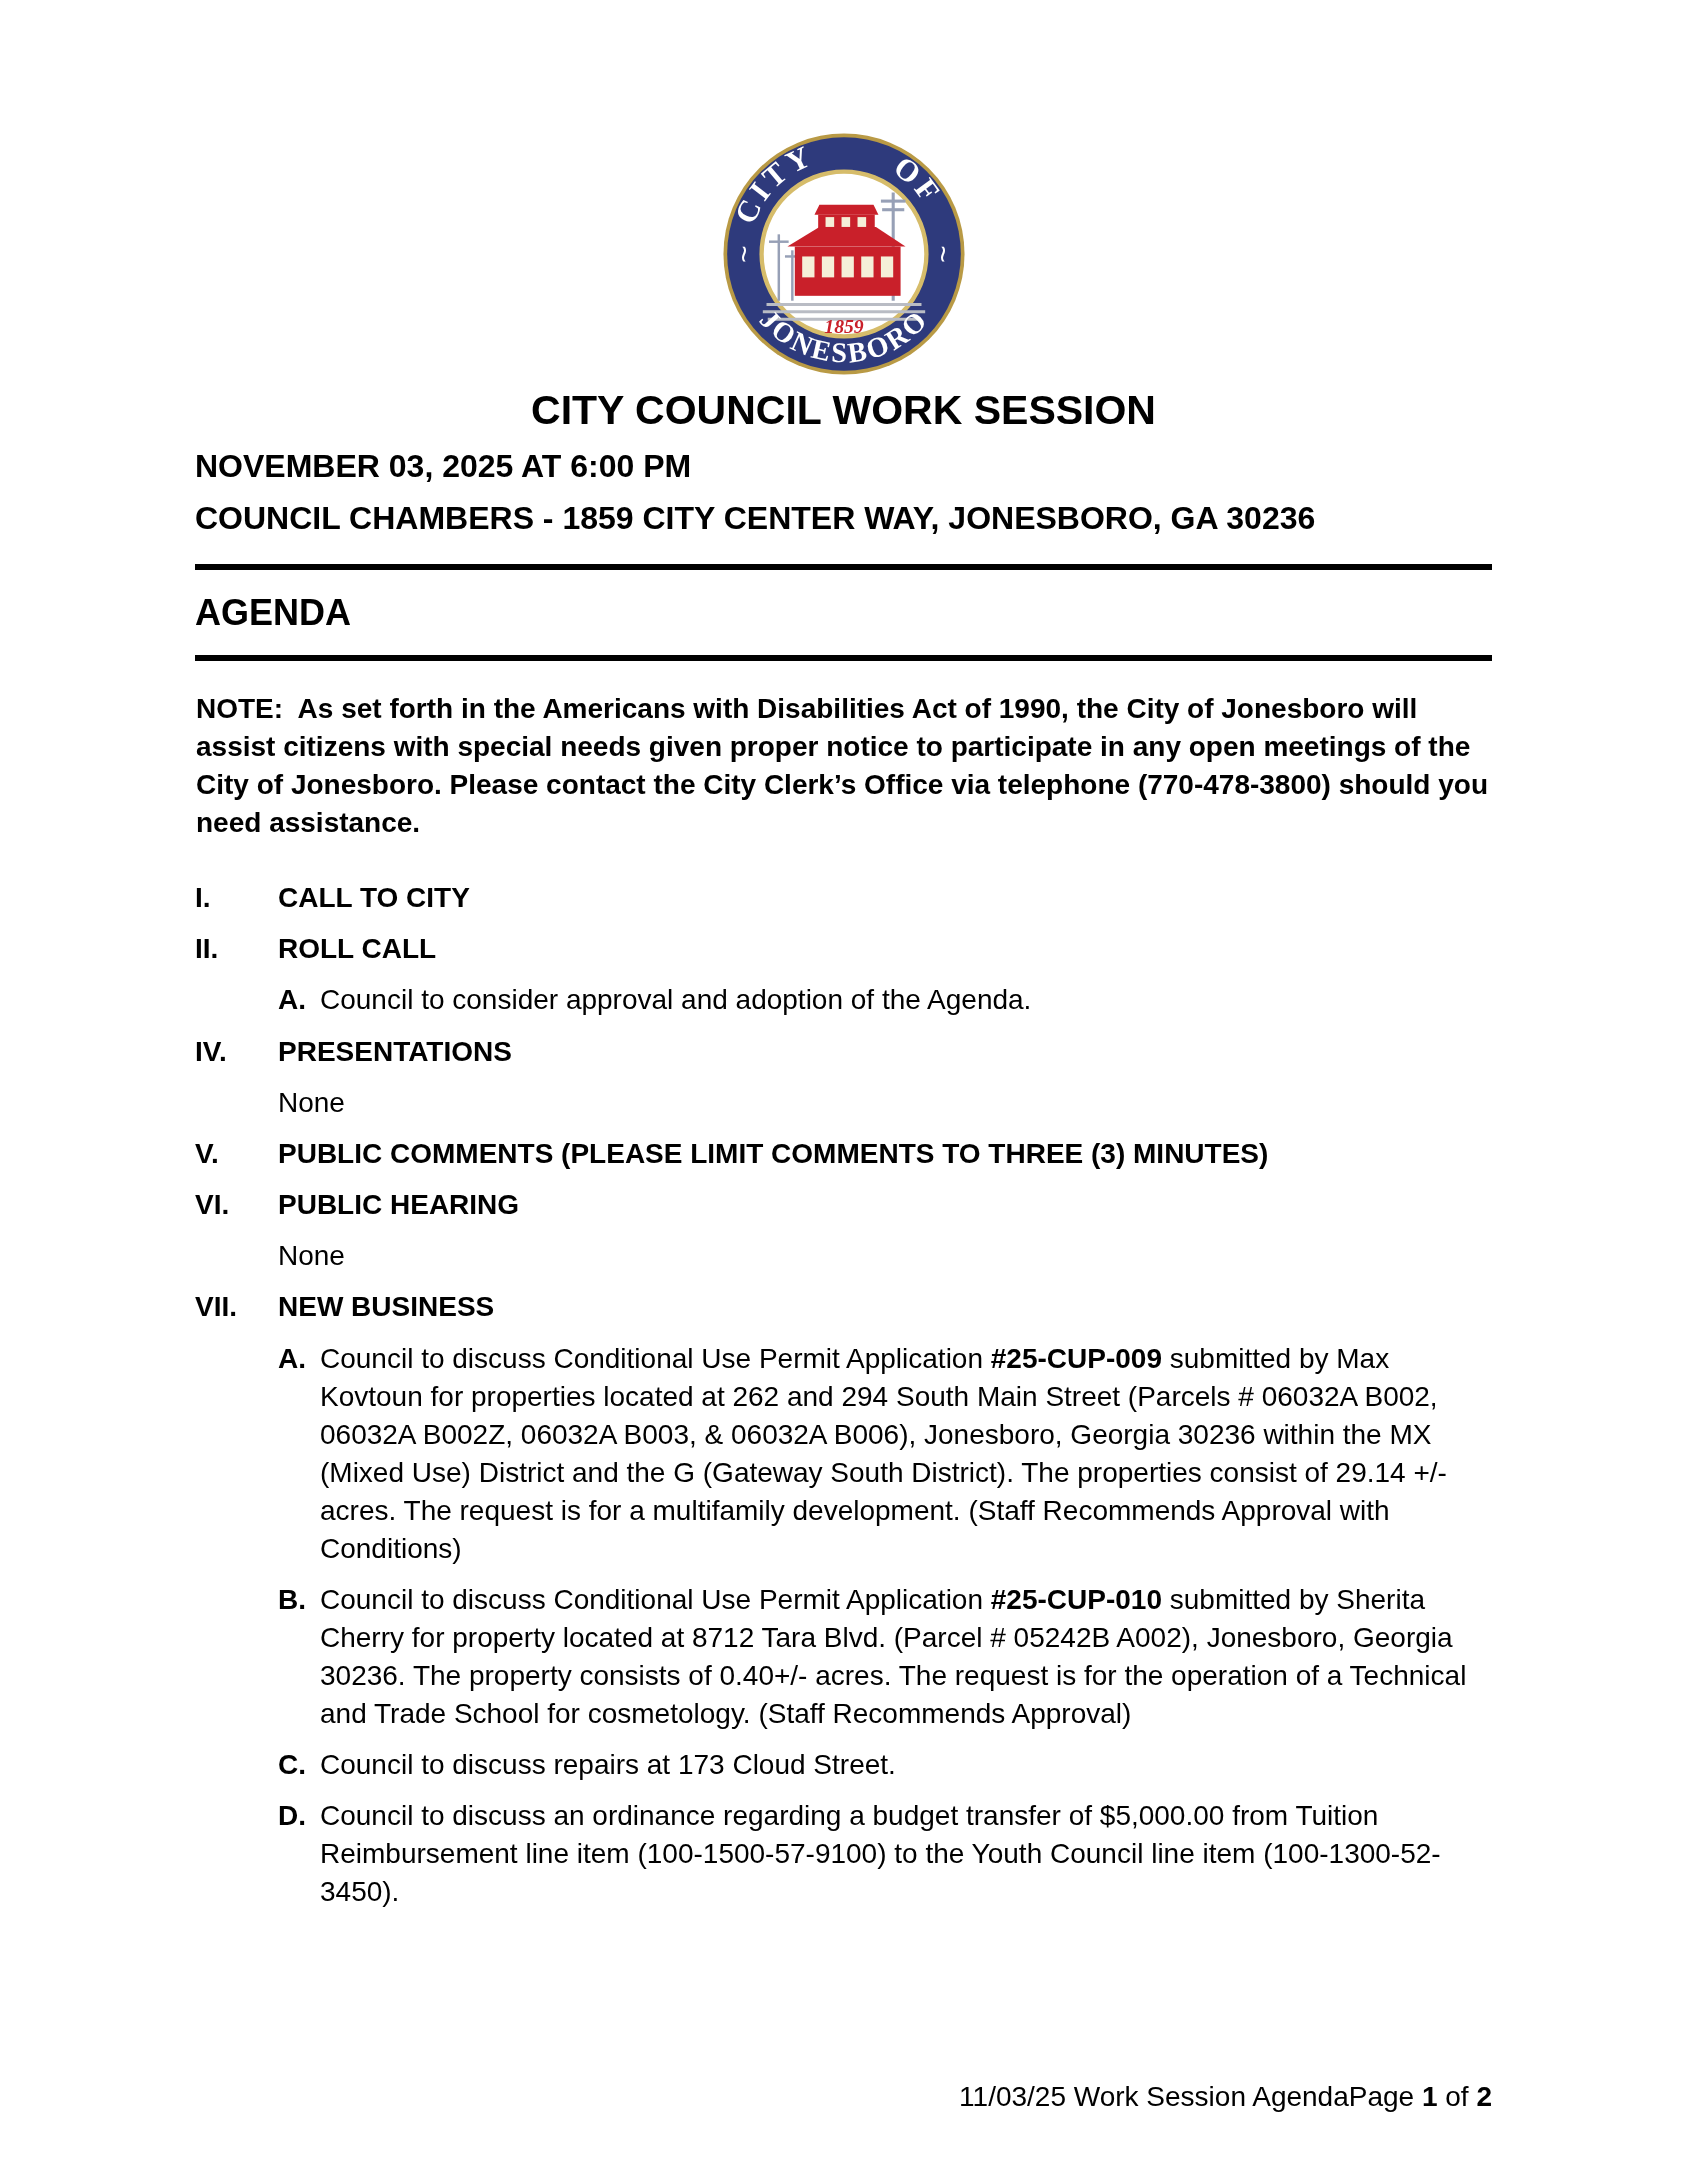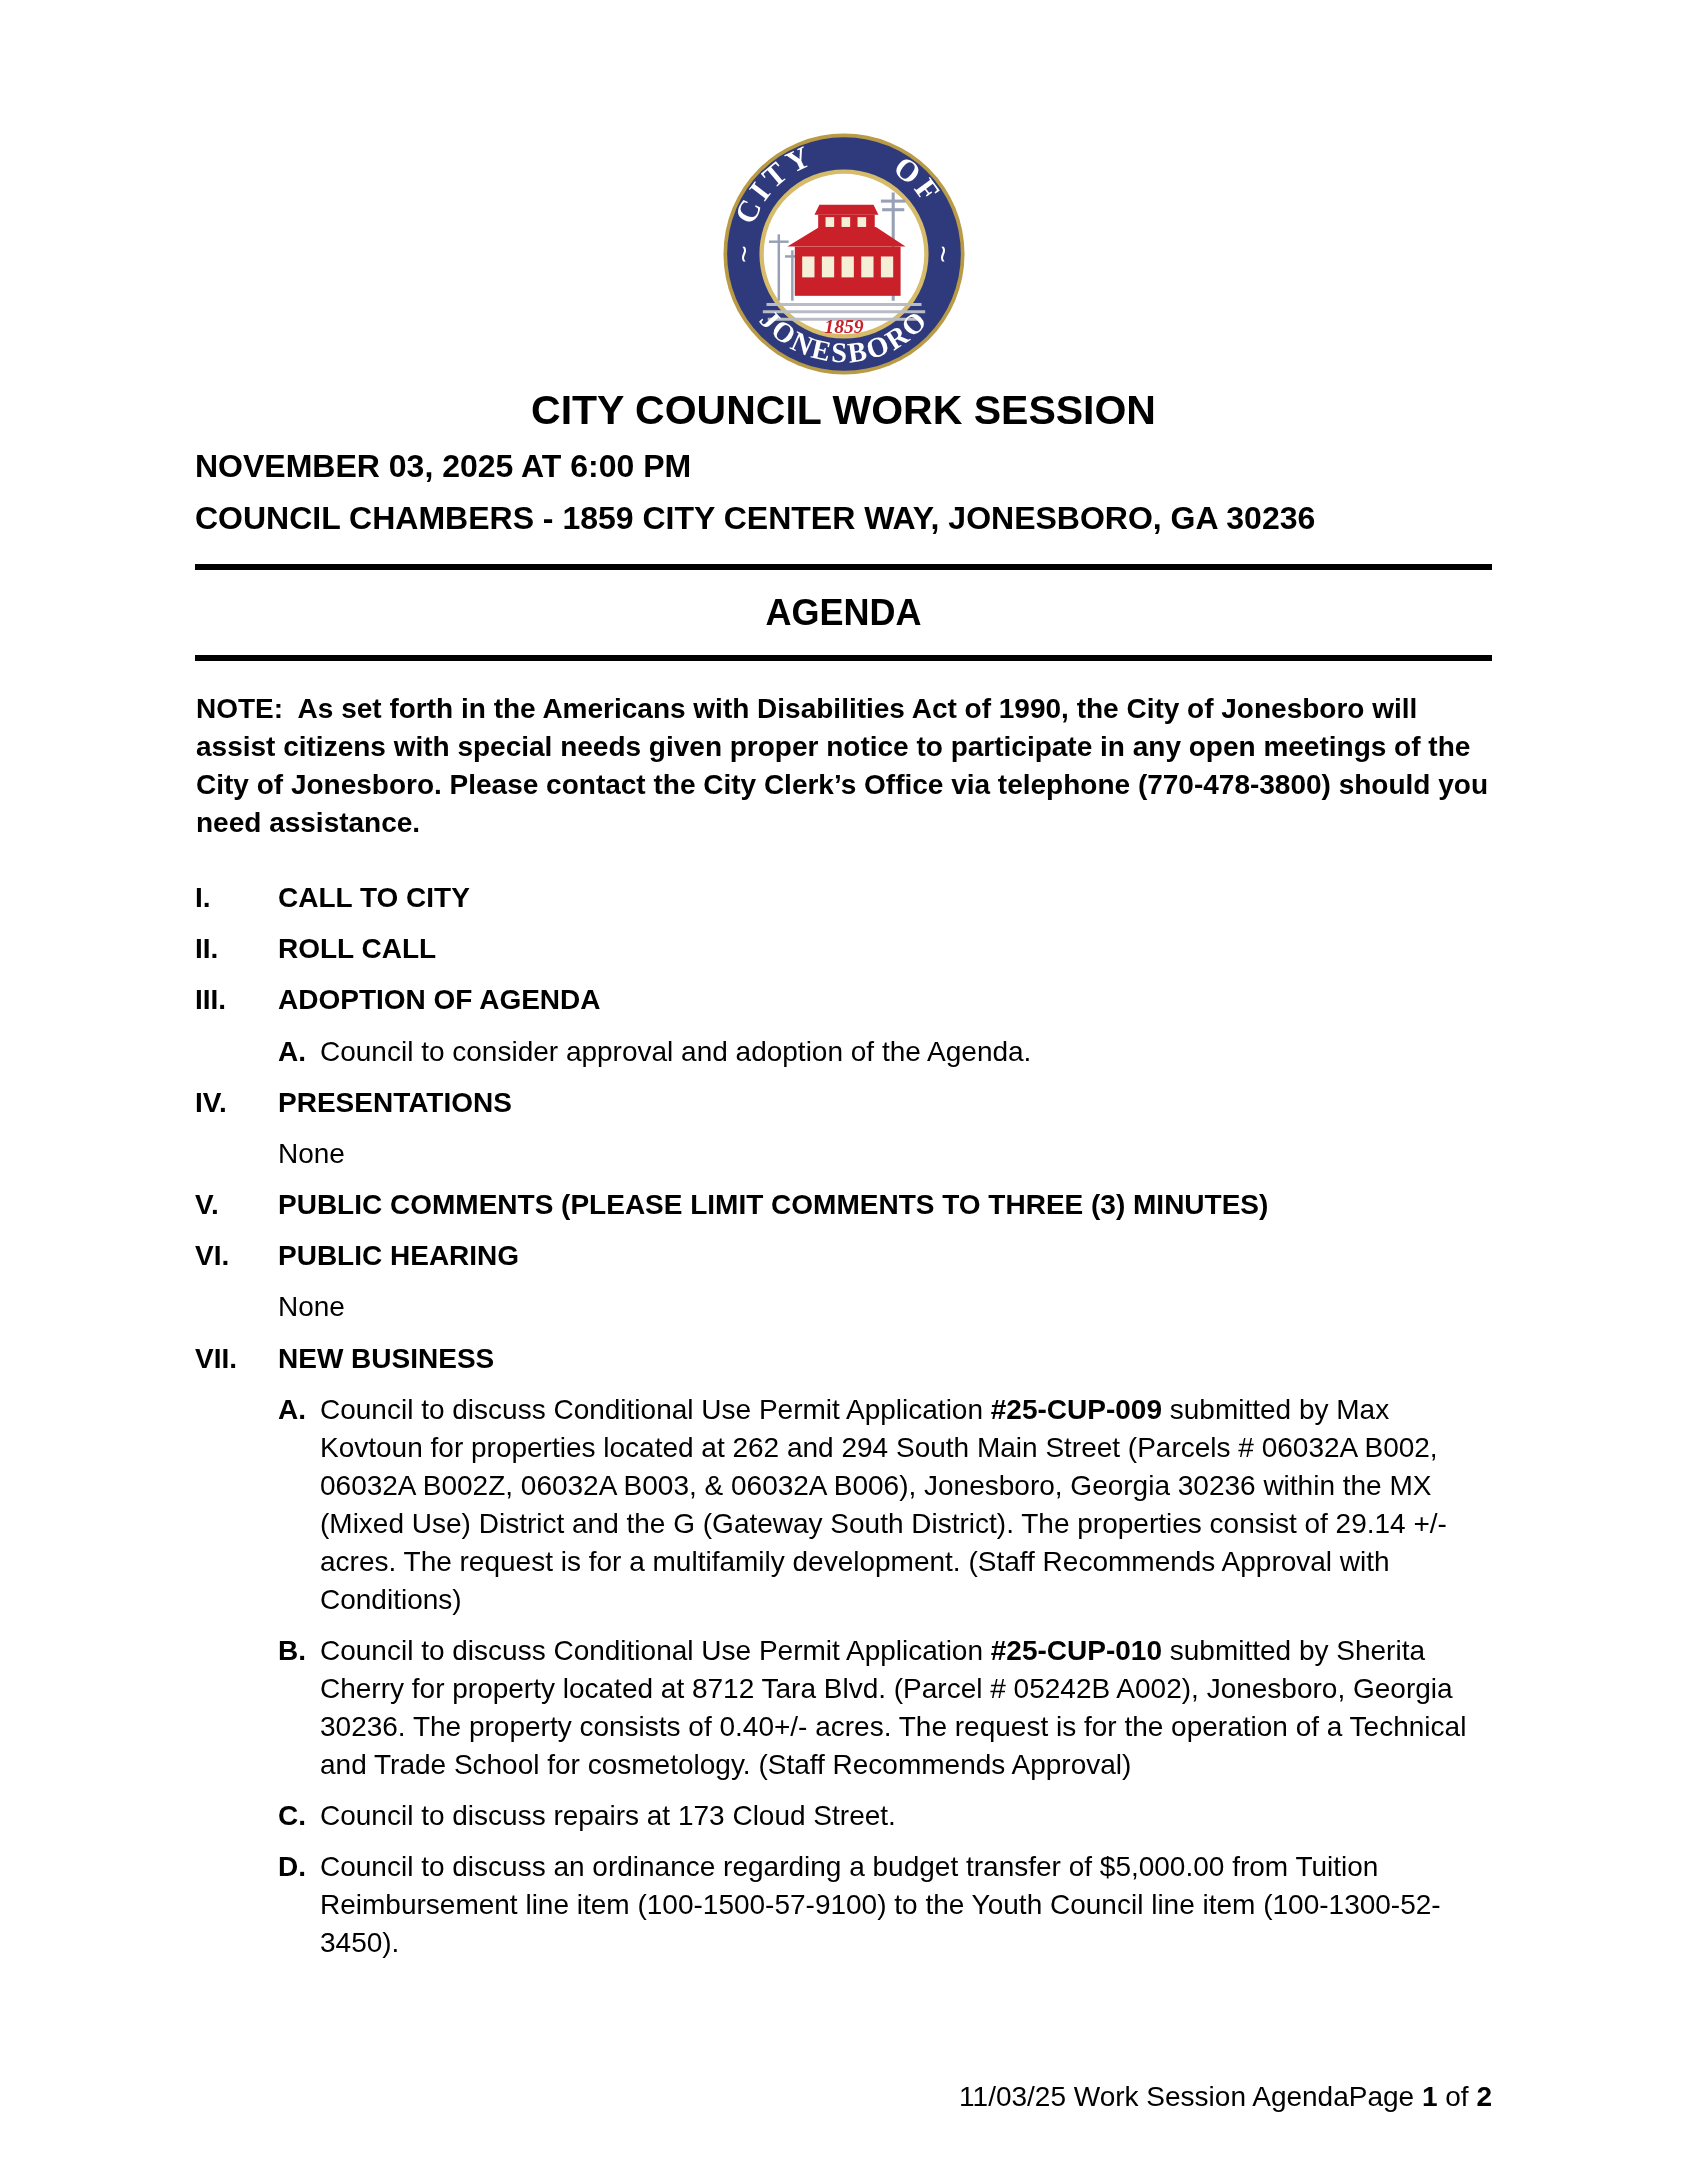--- a/index.html
+++ b/index.html
@@ -28,21 +28,21 @@
     text-align: left; font-weight: bold;
     font-size: 32px; line-height: 38px;
     margin: 0 0 14px 0;
   }
   .rule {
     border: none; border-top: 6px solid #000;
     margin: 0; height: 0;
   }
   .rule-top { margin-top: 26.5px; }
   .agenda-heading {
-    text-align: center; font-weight: bold;
+    font-weight: bold;
     font-size: 36px; line-height: 41px;
     margin: 22px 0 22px 0;
   }
   .note {
     font-weight: bold;
     margin: 29px 0 0 1px;
     white-space: pre-wrap;
   }
   #agenda { margin-top: 37px; }
   .srow { display: flex; margin: 0 0 13.2px 0; }
@@ -136,24 +136,20 @@
 
   <div id="agenda">
       <div class="srow">
         <div class="num">I.</div>
         <div class="stitle">CALL TO CITY</div>
       </div>
       <div class="srow">
         <div class="num">II.</div>
         <div class="stitle">ROLL CALL</div>
       </div>
-      <div class="srow">
-        <div class="num">III.</div>
-        <div class="stitle">ADOPTION OF AGENDA</div>
-      </div>
       <div class="child item">
         <span class="letter">A.</span>
         <div class="itext"><span>Council to consider approval and adoption of the Agenda.</span></div>
       </div>
       <div class="srow">
         <div class="num">IV.</div>
         <div class="stitle">PRESENTATIONS</div>
       </div>
       <div class="child plain">None</div>
       <div class="srow">

